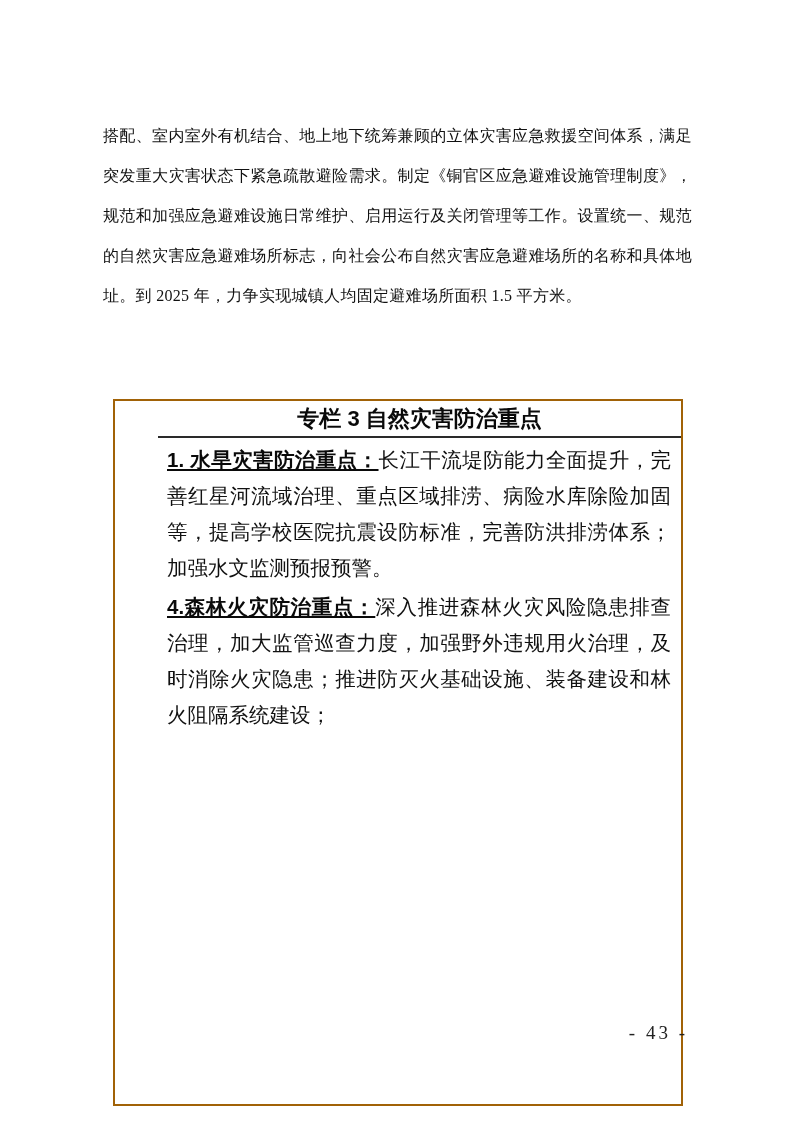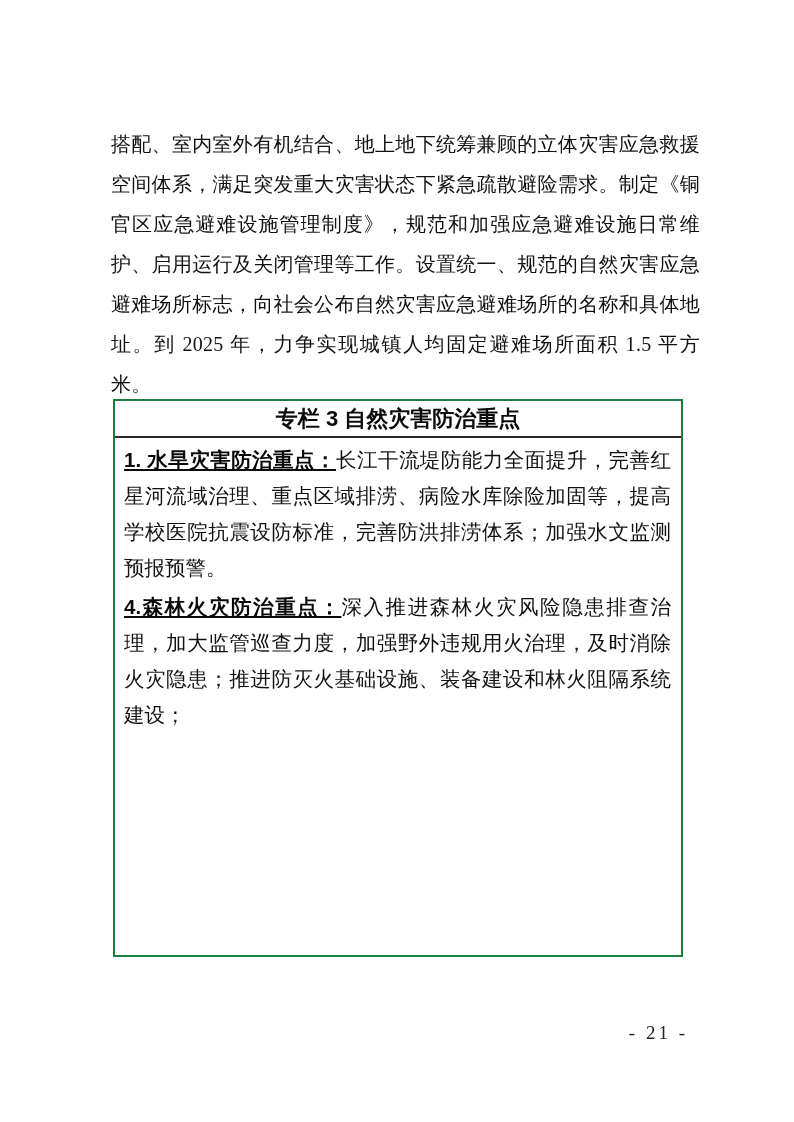--- a/index.html
+++ b/index.html
@@ -10,37 +10,38 @@
     background: #ffffff;
     font-family: "Liberation Serif", "DejaVu Serif", serif;
     color: #111111;
     overflow: hidden;
   }
   .body-text {
     position: absolute;
     top: 116px;
     left: 103px;
     width: 589px;
-    margin: 8px;
-    font-size: 20px;
+    margin: 0;
+    font-size: 16px;
     line-height: 40px;
     text-align: justify;
     text-justify: inter-ideograph;
     letter-spacing: 0.3px;
   }
   .feature-box {
     position: absolute;
     top: 399px;
     left: 113px;
     width: 570px;
-    height: 558px;
-    border: 2px solid #15803d;
+    height: 707px;
+    border: 2px solid #a16207;
     box-sizing: border-box;
     overflow: hidden;
     background: #ffffff;
+    padding-left: 43px;
   }
   .box-title {
     text-align: center;
     font-family: "Liberation Sans", "DejaVu Sans", sans-serif;
     font-weight: bold;
     font-size: 22px;
     line-height: 35px;
     border-bottom: 2px solid #2a2a2a;
     color: #0a0a0a;
   }
@@ -75,15 +76,15 @@
   <p class="body-text">搭配、室内室外有机结合、地上地下统筹兼顾的立体灾害应急救援空间体系，满足突发重大灾害状态下紧急疏散避险需求。制定《铜官区应急避难设施管理制度》，规范和加强应急避难设施日常维护、启用运行及关闭管理等工作。设置统一、规范的自然灾害应急避难场所标志，向社会公布自然灾害应急避难场所的名称和具体地址。到 2025 年，力争实现城镇人均固定避难场所面积 1.5 平方米。</p>
 
   <div class="feature-box">
     <div class="box-title">专栏 3 自然灾害防治重点</div>
     <div class="box-body">
       <p class="box-item"><span class="item-label">1. 水旱灾害防治重点：</span><span class="item-text">长江干流堤防能力全面提升，完善红星河流域治理、重点区域排涝、病险水库除险加固等，提高学校医院抗震设防标准，完善防洪排涝体系；加强水文监测预报预警。</span></p>
       <p class="box-item"><span class="item-label">4.森林火灾防治重点：</span><span class="item-text">深入推进森林火灾风险隐患排查治理，加大监管巡查力度，加强野外违规用火治理，及时消除火灾隐患；推进防灭火基础设施、装备建设和林火阻隔系统建设；</span></p>
     </div>
   </div>
 
-  <div class="page-footer">- 21 -</div>
+  <div class="page-footer">- 43 -</div>
 
 </div>
 
 </body></html>

